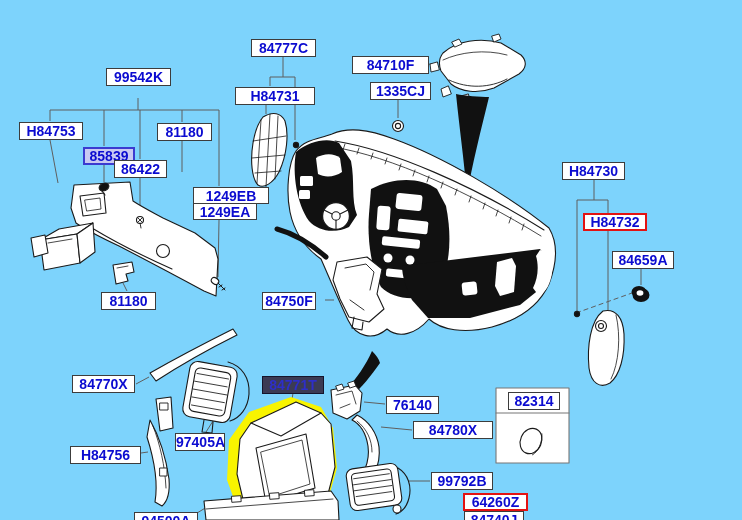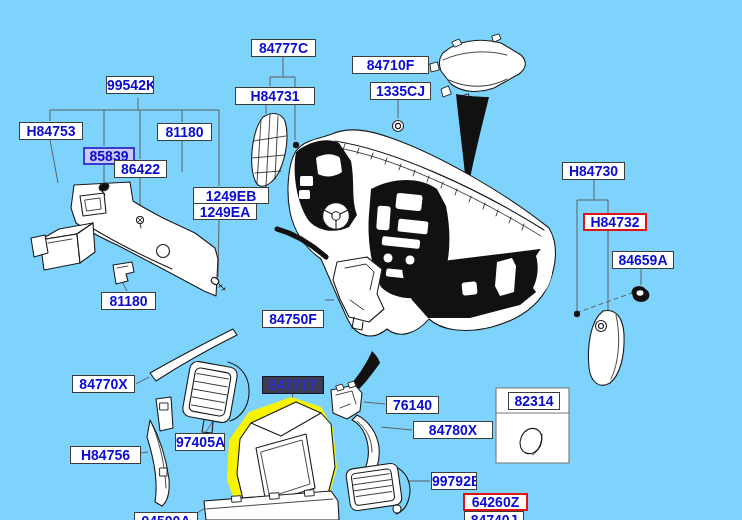--- a/index.html
+++ b/index.html
@@ -222,38 +222,38 @@
       <line x1="496" y1="413" x2="569" y2="413"></line>
       <ellipse cx="531" cy="441" rx="10.5" ry="13" transform="rotate(24 531 441)" fill="#fff" stroke="#1a1a1a"></ellipse>
       <path d="M538,430 C542,437 542,448 538,453" stroke="#1a1a1a" stroke-width="0.8" transform="rotate(24 531 441)"></path>
     </g>
   </g>
 </svg>
 
 <div class="plabel state-normal" style="left:251px;top:39px;width:65px">84777C</div>
 <div class="plabel state-normal" style="left:352px;top:56px;width:77px">84710F</div>
 <div class="plabel state-normal" style="left:370px;top:82px;width:61px">1335CJ</div>
-<div class="plabel state-normal" style="left:106px;top:76px;width:48px">99542K</div>
+<div class="plabel state-normal" style="left:106px;top:68px;width:65px">99542K</div>
 <div class="plabel state-normal" style="left:235px;top:87px;width:80px">H84731</div>
 <div class="plabel state-normal" style="left:19px;top:122px;width:64px">H84753</div>
 <div class="plabel state-normal" style="left:157px;top:123px;width:55px">81180</div>
 <div class="plabel state-highlighted" style="left:83px;top:147px;width:52px">85839</div>
 <div class="plabel state-normal" style="left:114px;top:160px;width:53px">86422</div>
 <div class="plabel state-normal" style="left:193px;top:187px;width:76px;height:17px">1249EB</div>
 <div class="plabel state-normal" style="left:193px;top:203px;width:64px;height:17px">1249EA</div>
 <div class="plabel state-normal" style="left:562px;top:162px;width:63px">H84730</div>
 <div class="plabel state-red_box" style="left:583px;top:213px;width:64px">H84732</div>
 <div class="plabel state-normal" style="left:612px;top:251px;width:62px">84659A</div>
 <div class="plabel state-normal" style="left:101px;top:292px;width:55px">81180</div>
-<div class="plabel state-normal" style="left:262px;top:310px;width:62px">84750F</div>
+<div class="plabel state-normal" style="left:262px;top:292px;width:54px">84750F</div>
 <div class="plabel state-normal" style="left:72px;top:375px;width:63px">84770X</div>
 <div class="plabel state-selected" style="left:262px;top:376px;width:62px">84771T</div>
 <div class="plabel state-normal" style="left:386px;top:396px;width:53px">76140</div>
 <div class="plabel state-normal" style="left:413px;top:421px;width:80px">84780X</div>
 <div class="plabel state-normal" style="left:508px;top:392px;width:52px">82314</div>
 <div class="plabel state-normal" style="left:175px;top:433px;width:50px">97405A</div>
 <div class="plabel state-normal" style="left:70px;top:446px;width:71px">H84756</div>
-<div class="plabel state-normal" style="left:431px;top:472px;width:46px">99792B</div>
+<div class="plabel state-normal" style="left:431px;top:472px;width:62px">99792B</div>
 <div class="plabel state-red_box" style="left:463px;top:493px;width:65px">64260Z</div>
 <div class="plabel state-normal" style="left:464px;top:511px;width:60px">84740J</div>
 <div class="plabel state-normal" style="left:134px;top:512px;width:64px">94500A</div>
 
 </div>
 
 </body></html>

